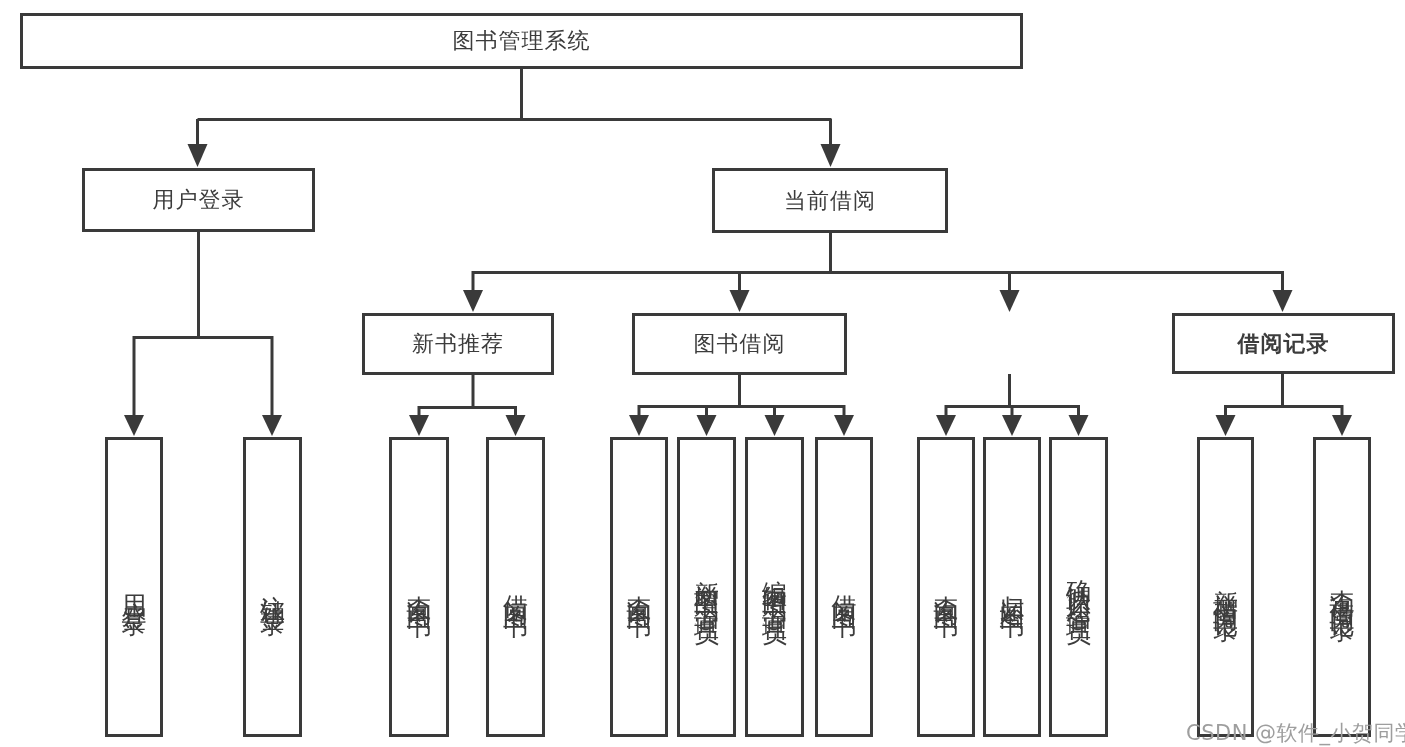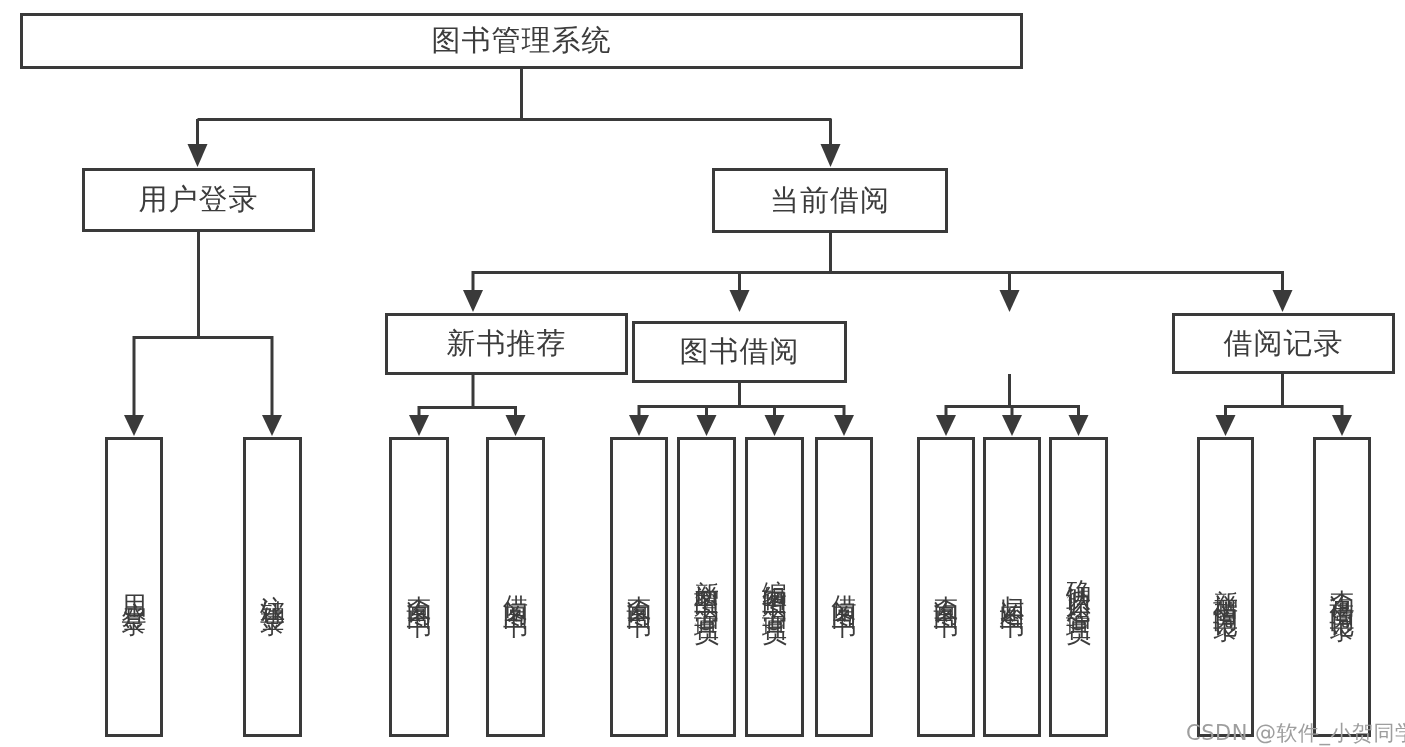--- a/index.html
+++ b/index.html
@@ -19,21 +19,21 @@
   .node {
     position: absolute;
     box-sizing: border-box;
     border: 3px solid #3a3a3a;
     background: #ffffff;
     display: flex;
     align-items: center;
     justify-content: center;
     color: #3c3c3c;
   }
-  .h-node { font-size: 29px; letter-spacing: 1px; }
+  .h-node { font-size: 22px; letter-spacing: 1px; }
   .v-node span {
     writing-mode: vertical-rl;
     text-orientation: mixed;
     font-size: 25px;
     letter-spacing: 6px;
     line-height: 1;
     white-space: nowrap;
   }
   .watermark {
     position: absolute;
@@ -120,27 +120,27 @@
     <span>图书管理系统</span>
   </div>
 
   <div class="node h-node" style="left:82px; top:168px; width:233px; height:64px;">
     <span>用户登录</span>
   </div>
   <div class="node h-node" style="left:712px; top:168px; width:236px; height:65px;">
     <span>当前借阅</span>
   </div>
 
-  <div class="node h-node" style="left:362px; top:313px; width:243px; height:62px;margin-left:23px;">
+  <div class="node h-node" style="left:362px; top:313px; width:192px; height:62px;">
     <span>新书推荐</span>
   </div>
-  <div class="node h-node" style="left:632px; top:313px; width:215px; height:62px;margin-top:8px;">
+  <div class="node h-node" style="left:632px; top:313px; width:215px; height:62px;">
     <span>图书借阅</span>
   </div>
-  <div class="node h-node" style="left:1172px; top:313px; width:223px; height:61px;">
+  <div class="node h-node" style="left:1172px; top:313px; width:223px; height:61px;font-weight:bold;">
     <span>借阅记录</span>
   </div>
 
   <div class="node v-node" style="left:105px; top:437px; width:58px; height:300px;">
     <span>用户登录</span>
   </div>
   <div class="node v-node" style="left:243px; top:437px; width:59px; height:300px;">
     <span>注销登录</span>
   </div>
 

